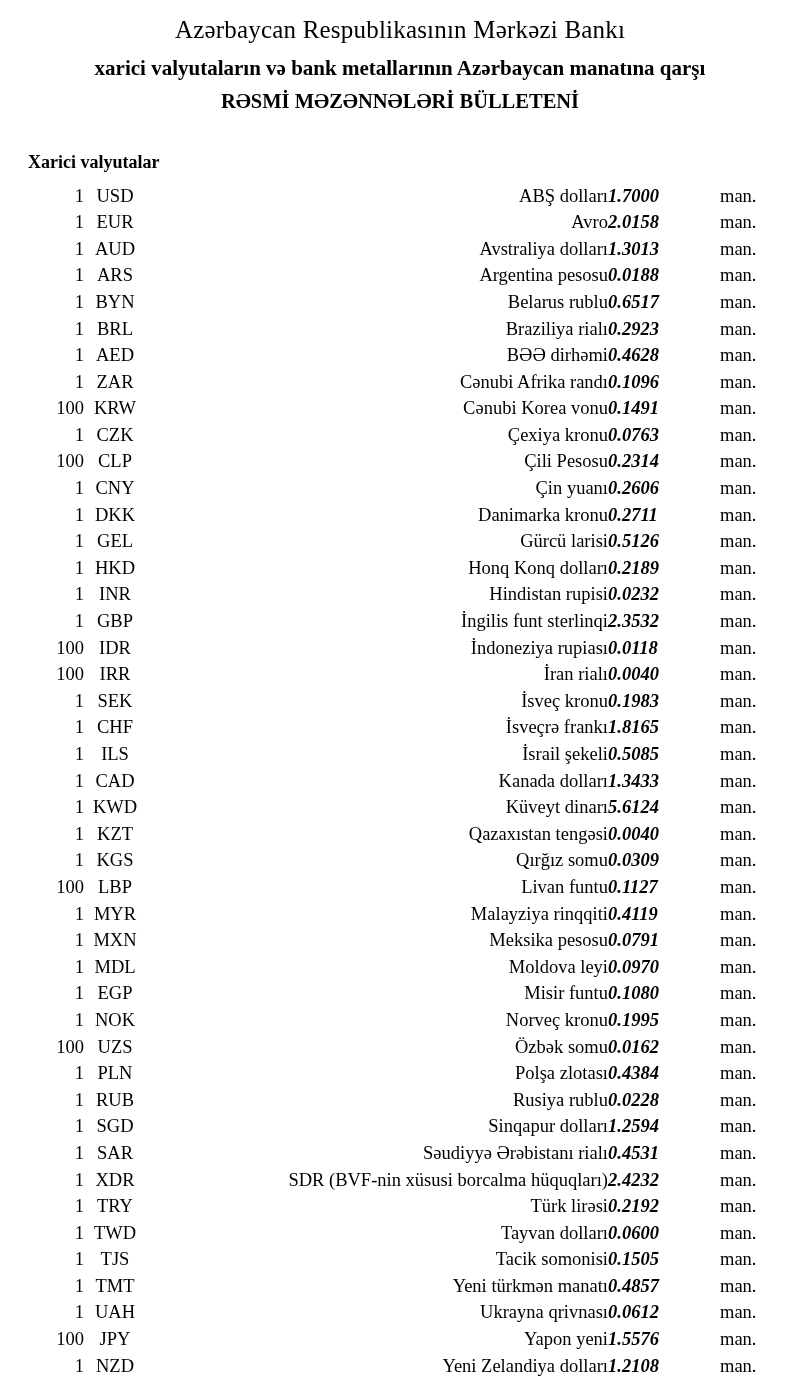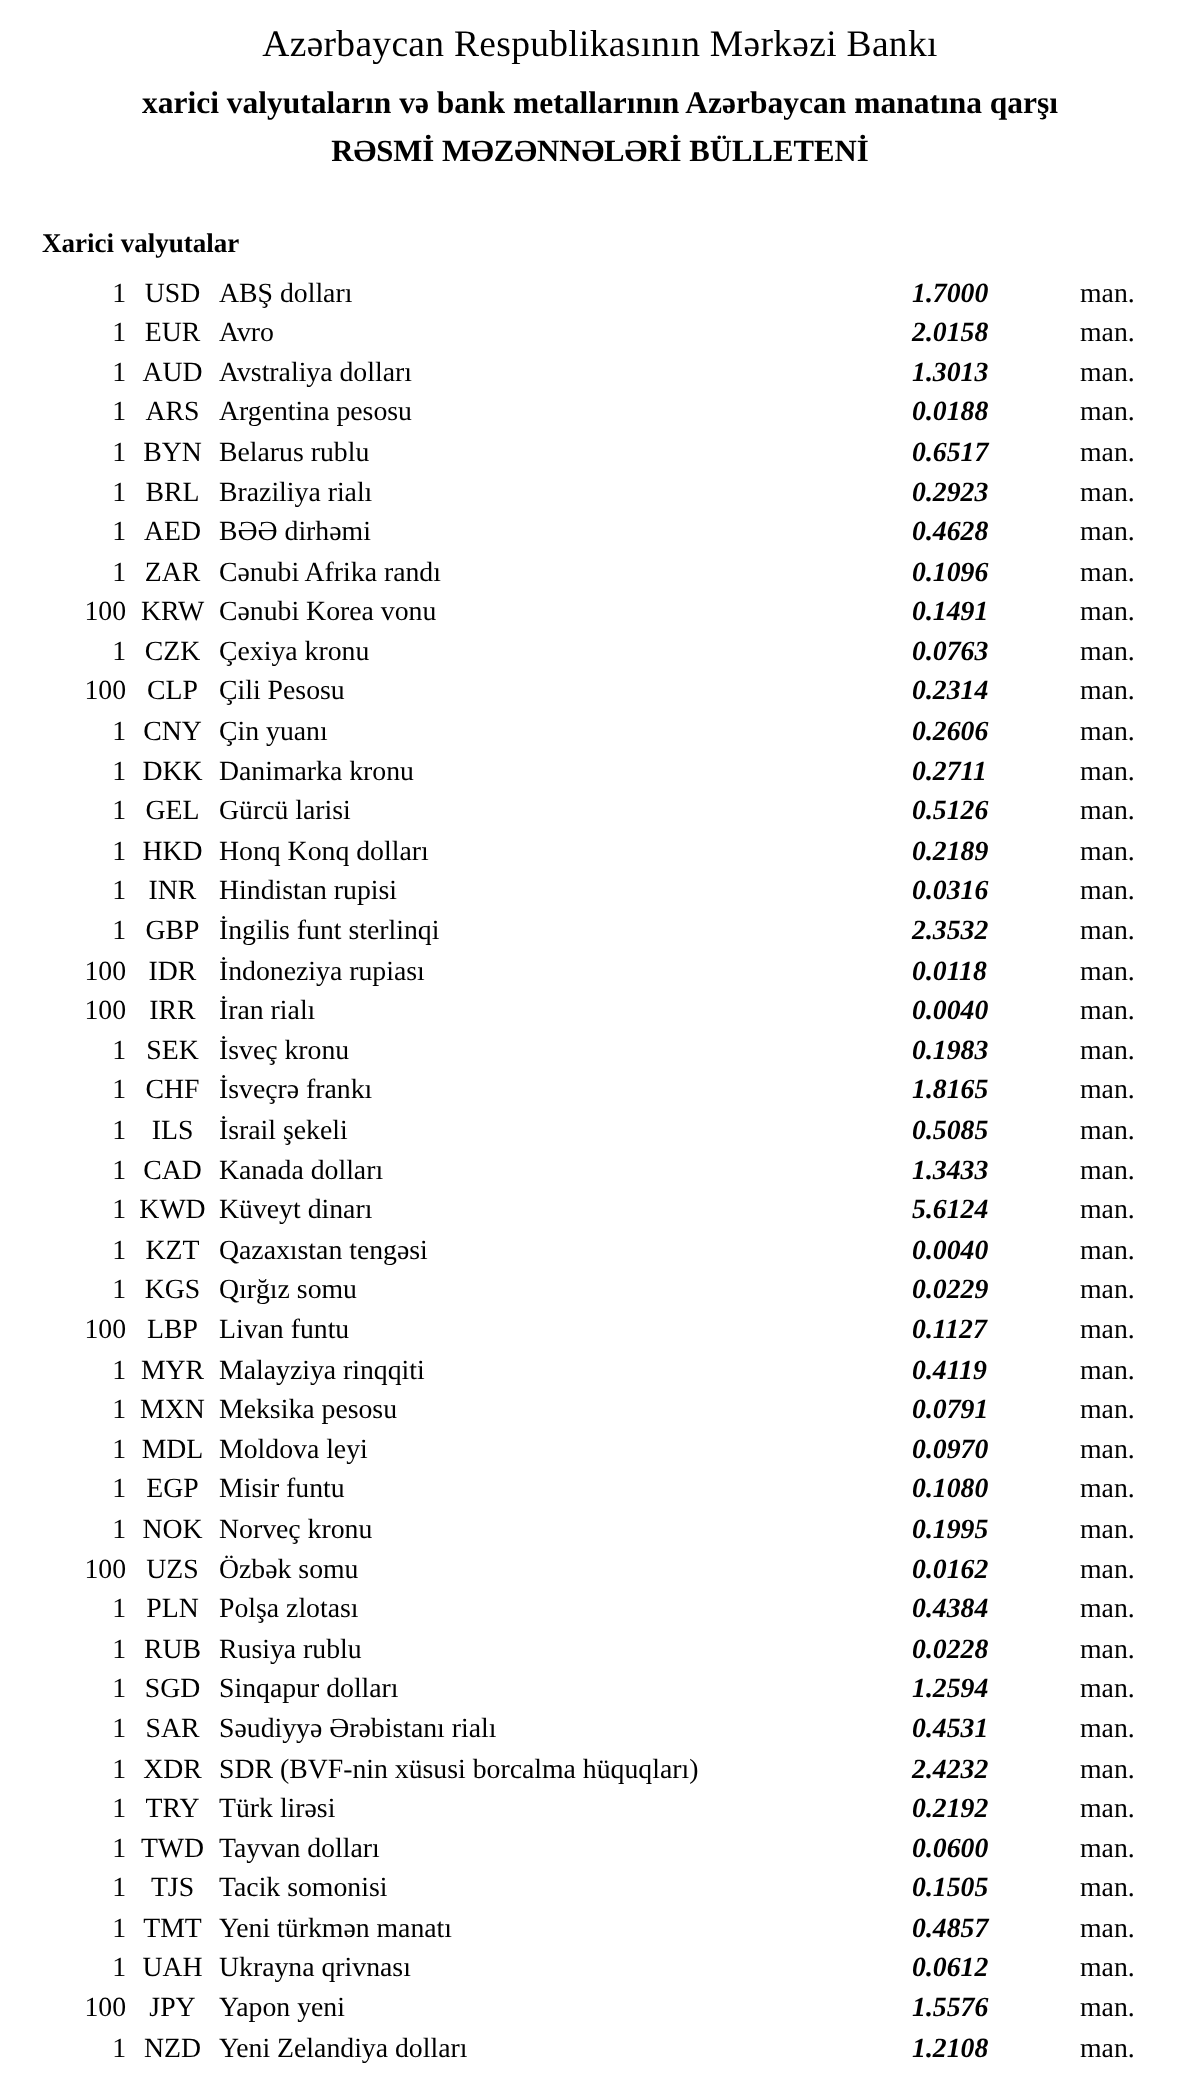--- a/index.html
+++ b/index.html
@@ -70,21 +70,21 @@
     width: 56px;
     text-align: right;
     padding-right: 10px;
   }
   td.code {
     width: 62px;
     text-align: center;
     padding-right: 8px;
   }
   td.name {
-    text-align: left;
+    text-align: right;
     padding-left: 6px;
     margin-top: 22px;
   }
   td.rate {
     width: 112px;
     text-align: left;
     font-weight: bold;
     font-style: italic;
     padding-right: 8px;
   }
@@ -212,21 +212,21 @@
           <td class="qty">1</td>
           <td class="code">HKD</td>
           <td class="name">Honq Konq dolları</td>
           <td class="rate">0.2189</td>
           <td class="unit">man.</td>
         </tr>
         <tr>
           <td class="qty">1</td>
           <td class="code">INR</td>
           <td class="name">Hindistan rupisi</td>
-          <td class="rate">0.0316</td>
+          <td class="rate">0.0232</td>
           <td class="unit">man.</td>
         </tr>
         <tr>
           <td class="qty">1</td>
           <td class="code">GBP</td>
           <td class="name">İngilis funt sterlinqi</td>
           <td class="rate">2.3532</td>
           <td class="unit">man.</td>
         </tr>
         <tr>
@@ -282,21 +282,21 @@
           <td class="qty">1</td>
           <td class="code">KZT</td>
           <td class="name">Qazaxıstan tengəsi</td>
           <td class="rate">0.0040</td>
           <td class="unit">man.</td>
         </tr>
         <tr>
           <td class="qty">1</td>
           <td class="code">KGS</td>
           <td class="name">Qırğız somu</td>
-          <td class="rate">0.0229</td>
+          <td class="rate">0.0309</td>
           <td class="unit">man.</td>
         </tr>
         <tr>
           <td class="qty">100</td>
           <td class="code">LBP</td>
           <td class="name">Livan funtu</td>
           <td class="rate">0.1127</td>
           <td class="unit">man.</td>
         </tr>
         <tr>

